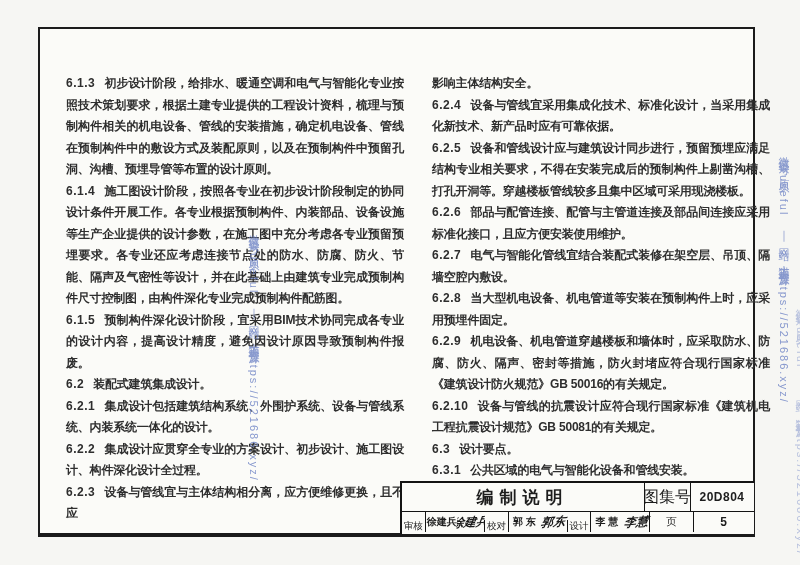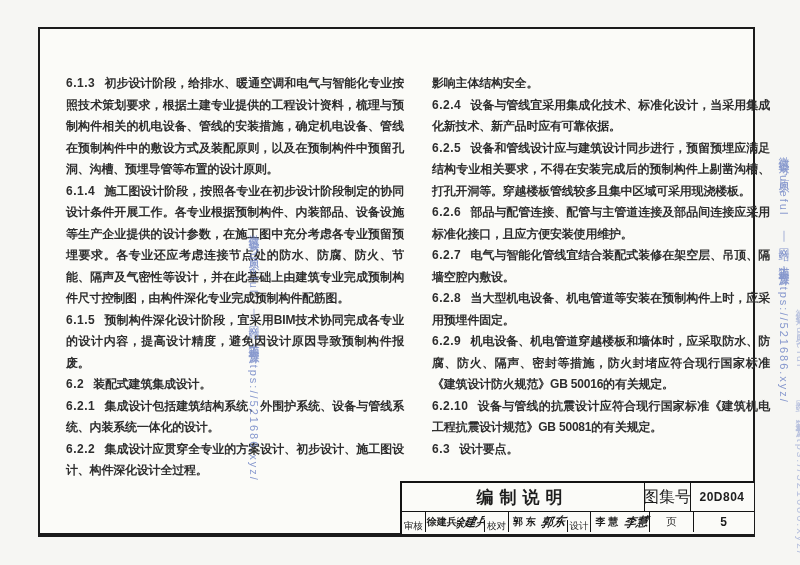--- a/index.html
+++ b/index.html
@@ -67,32 +67,34 @@
 <div class="frame">
   <div class="columns">
 
     <div class="col">
       <p class="para"><span class="num">6.1.3</span><span class="txt">初步设计阶段，给排水、暖通空调和电气与智能化专业按照技术策划要求，根据土建专业提供的工程设计资料，梳理与预制构件相关的机电设备、管线的安装措施，确定机电设备、管线在预制构件中的敷设方式及装配原则，以及在预制构件中预留孔洞、沟槽、预埋导管等布置的设计原则。</span></p>
       <p class="para"><span class="num">6.1.4</span><span class="txt">施工图设计阶段，按照各专业在初步设计阶段制定的协同设计条件开展工作。各专业根据预制构件、内装部品、设备设施等生产企业提供的设计参数，在施工图中充分考虑各专业预留预埋要求。各专业还应考虑连接节点处的防水、防腐、防火、节能、隔声及气密性等设计，并在此基础上由建筑专业完成预制构件尺寸控制图，由构件深化专业完成预制构件配筋图。</span></p>
       <p class="para"><span class="num">6.1.5</span><span class="txt">预制构件深化设计阶段，宜采用BIM技术协同完成各专业的设计内容，提高设计精度，避免因设计原因导致预制构件报废。</span></p>
       <p class="para"><span class="num">6.2</span><span class="txt">装配式建筑集成设计。</span></p>
       <p class="para"><span class="num">6.2.1</span><span class="txt">集成设计包括建筑结构系统、外围护系统、设备与管线系统、内装系统一体化的设计。</span></p>
       <p class="para"><span class="num">6.2.2</span><span class="txt">集成设计应贯穿全专业的方案设计、初步设计、施工图设计、构件深化设计全过程。</span></p>
+      <p class="para"><span class="num">6.2.3</span><span class="txt">设备与管线宜与主体结构相分离，应方便维修更换，且不应</span></p>
     </div>
 
     <div class="col">
       <p class="para"><span class="txt">影响主体结构安全。</span></p>
       <p class="para"><span class="num">6.2.4</span><span class="txt">设备与管线宜采用集成化技术、标准化设计，当采用集成化新技术、新产品时应有可靠依据。</span></p>
       <p class="para"><span class="num">6.2.5</span><span class="txt">设备和管线设计应与建筑设计同步进行，预留预埋应满足结构专业相关要求，不得在安装完成后的预制构件上剔凿沟槽、打孔开洞等。穿越楼板管线较多且集中区域可采用现浇楼板。</span></p>
       <p class="para"><span class="num">6.2.6</span><span class="txt">部品与配管连接、配管与主管道连接及部品间连接应采用标准化接口，且应方便安装使用维护。</span></p>
       <p class="para"><span class="num">6.2.7</span><span class="txt">电气与智能化管线宜结合装配式装修在架空层、吊顶、隔墙空腔内敷设。</span></p>
       <p class="para"><span class="num">6.2.8</span><span class="txt">当大型机电设备、机电管道等安装在预制构件上时，应采用预埋件固定。</span></p>
       <p class="para"><span class="num">6.2.9</span><span class="txt">机电设备、机电管道穿越楼板和墙体时，应采取防水、防腐、防火、隔声、密封等措施，防火封堵应符合现行国家标准《建筑设计防火规范》GB 50016的有关规定。</span></p>
       <p class="para"><span class="num">6.2.10</span><span class="txt">设备与管线的抗震设计应符合现行国家标准《建筑机电工程抗震设计规范》GB 50081的有关规定。</span></p>
       <p class="para"><span class="num">6.3</span><span class="txt">设计要点。</span></p>
+      <p class="para"><span class="num">6.3.1</span><span class="txt">公共区域的电气与智能化设备和管线安装。</span></p>
     </div>
   </div>
 
   <div class="titleblock">
     <div class="tb-row top">
       <div class="tb-cell tb-title">编制说明</div>
       <div class="tb-cell tb-atlas-label">图集号</div>
       <div class="tb-cell tb-atlas-value">20D804</div>
     </div>
     <div class="tb-row bottom">

